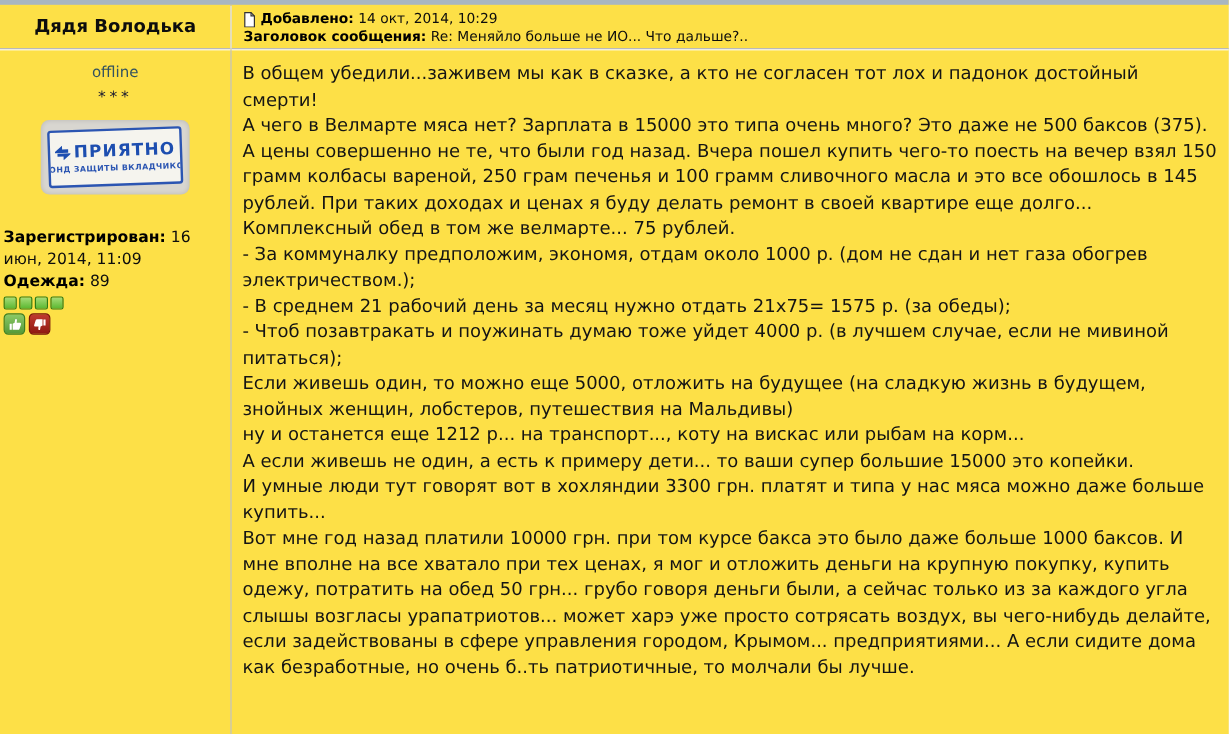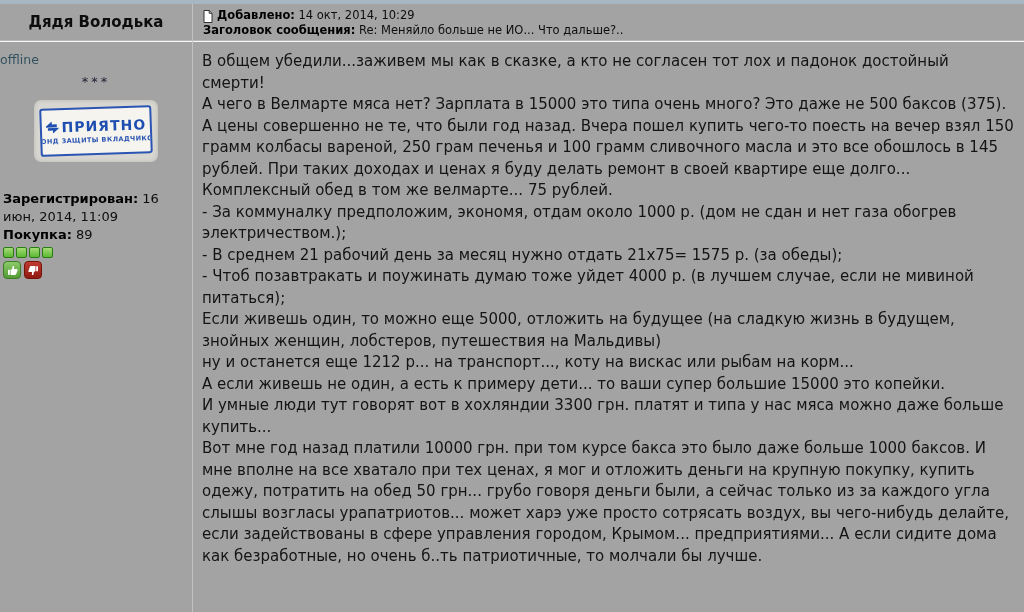--- a/index.html
+++ b/index.html
@@ -2,39 +2,39 @@
 <html><head>
 <meta charset="utf-8">
 <style>
   * { margin:0; padding:0; box-sizing:border-box; }
   html,body { width:1024px; height:612px; overflow:hidden; }
   body {
     font-family: "DejaVu Sans", "Liberation Sans", sans-serif;
     background:#ededed;
     color:#161616;
   }
-  .page { width:1024px; height:612px; display:flex; flex-direction:column; background:#a3a3a3; }
+  .page { width:1024px; height:612px; display:flex; flex-direction:column; background:#fde047; }
   .topbar { height:4px; background:#a8b6c1; flex:0 0 auto; }
   .columns { display:flex; flex:1 1 auto; min-height:0; }
 
   
   .left-col {
     width:193px; flex:0 0 193px;
     border-right:1px solid #c2c2c2;
     display:flex; flex-direction:column;
   }
   .left-header {
     height:37px; flex:0 0 37px;
     display:flex; align-items:center; justify-content:center;
     font-size:15px; font-weight:bold; color:#0d0d0d;
     border-bottom:1px solid #b9b9b9;
     box-shadow:0 1px 0 rgba(255,255,255,.9);
   }
   .profile { padding-top:11px; }
-  .status { font-size:12.5px; color:#33525f; }
+  .status { text-align:center; font-size:12.5px; color:#33525f; }
   .stars { text-align:center; font-size:13px; letter-spacing:3px; color:#1c1c30; margin-top:7px; }
 
   .avatar {
     width:124px; height:62px; margin:11px auto 0;
     background:#d8d6d0; border-radius:7px;
     display:flex; align-items:center; justify-content:center;
     box-shadow:inset 0 0 4px rgba(0,0,0,.15);
   }
   .avatar-sign {
     width:112px; height:48px;
@@ -114,21 +114,21 @@
                 </svg>
               </span>
               <span class="avatar-title">ПРИЯТНО</span>
             </div>
             <div class="avatar-sub">ФОНД ЗАЩИТЫ ВКЛАДЧИКОВ</div>
           </div>
         </div>
 
         <div class="profile-info">
           <div><b>Зарегистрирован:</b> <span>16 июн, 2014, 11:09</span></div>
-          <div><b>Покупка:</b> <span>89</span></div>
+          <div><b>Одежда:</b> <span>89</span></div>
         </div>
 
         <div class="karma-row">
             <span class="karma-square"></span>
             <span class="karma-square"></span>
             <span class="karma-square"></span>
             <span class="karma-square"></span>
           </div>
 
         <div class="thumbs-row">

